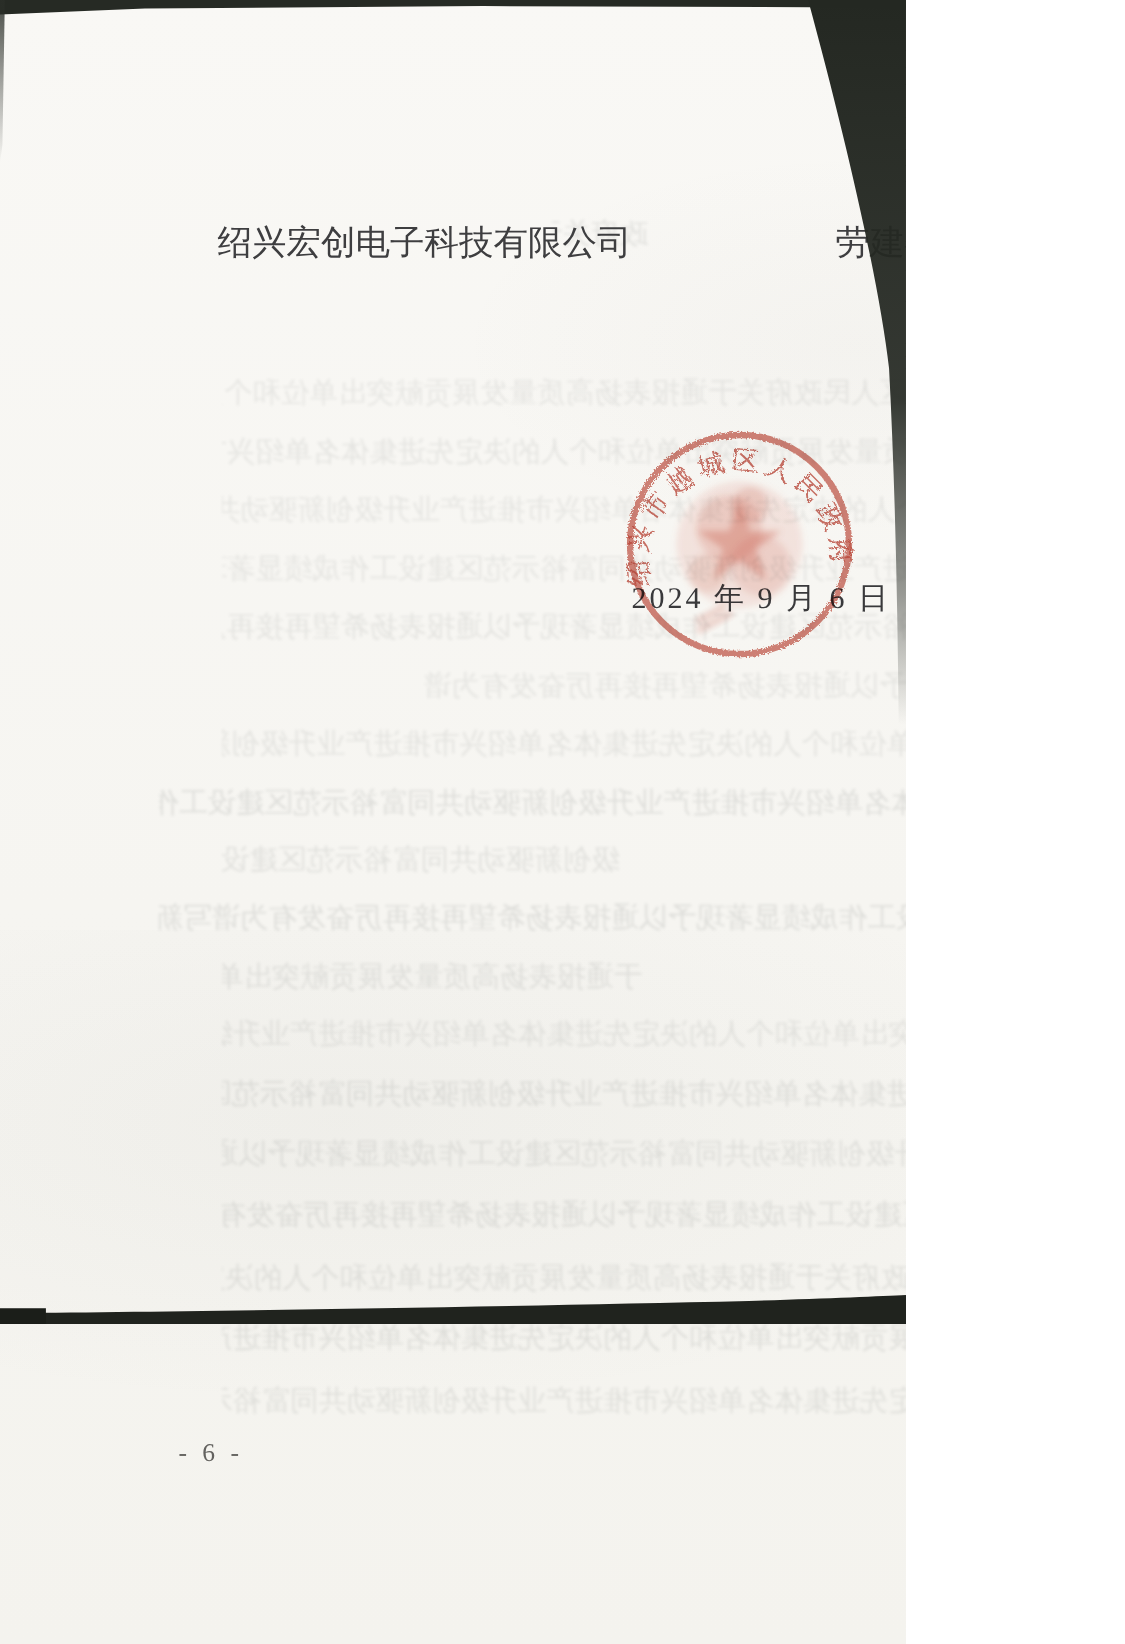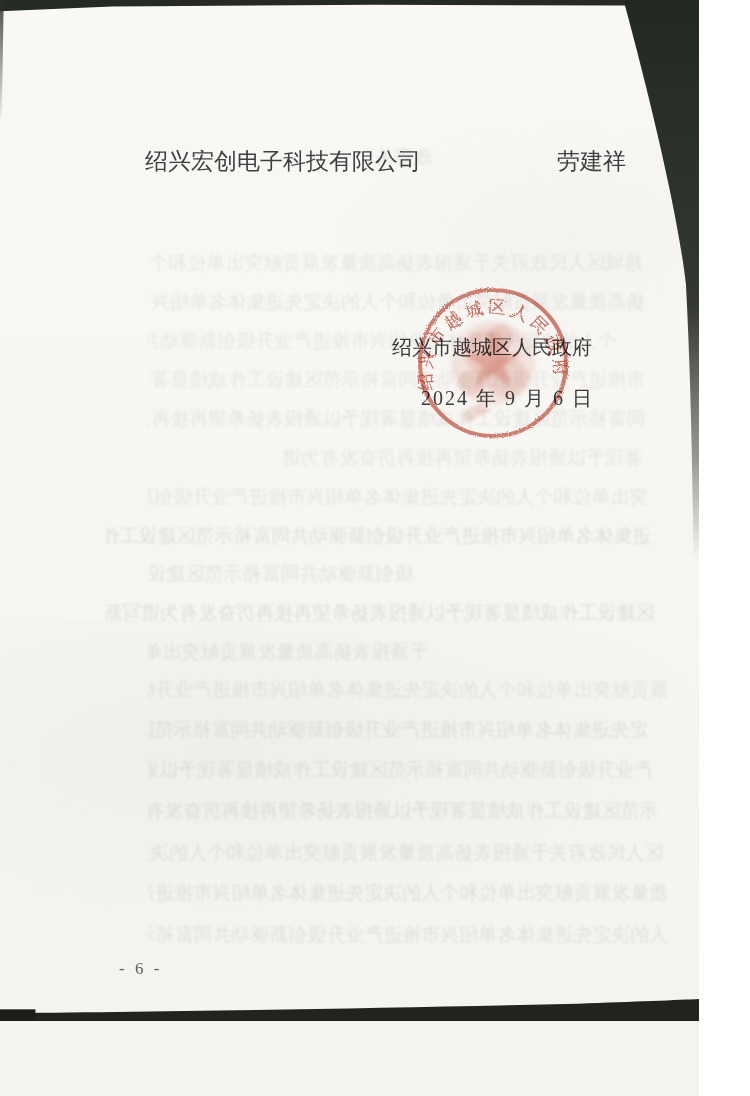--- a/index.html
+++ b/index.html
@@ -1,18 +1,18 @@
 <!DOCTYPE html>
 <html><head>
 <meta charset="utf-8">
 <style>
   html,body{margin:0;padding:0;}
   .stage{
     position:relative;
-    width:699px;height:1096px;
+    width:604px;height:1096px;
     overflow:hidden;
     background:#84cc16;
     font-family:"Liberation Serif","DejaVu Serif",serif;
   }
   .paper{
     position:absolute;inset:0;
     background:linear-gradient(180deg,#f9f8f5 0%,#f6f5f1 55%,#f4f3ee 100%);
   }
   .smudge1{
     position:absolute;left:0;top:620px;width:750px;height:320px;
@@ -77,21 +77,20 @@
       <div class="bleed-line" style="top: 719px; left: 148px; width: 500px; opacity: 0.13;">定先进集体名单绍兴市推进产业升级创新驱动共同富裕示范区建</div>
       <div class="bleed-line" style="top: 759px; left: 148px; width: 505px; opacity: 0.12;">产业升级创新驱动共同富裕示范区建设工作成绩显著现予以通报</div>
       <div class="bleed-line" style="top: 800px; left: 148px; width: 510px; opacity: 0.13;">示范区建设工作成绩显著现予以通报表扬希望再接再厉奋发有为</div>
       <div class="bleed-line" style="top: 842px; left: 148px; width: 515px; opacity: 0.12;">区人民政府关于通报表扬高质量发展贡献突出单位和个人的决定先</div>
       <div class="bleed-line" style="top: 882px; left: 148px; width: 520px; opacity: 0.13;">质量发展贡献突出单位和个人的决定先进集体名单绍兴市推进产业</div>
       <div class="bleed-line" style="top: 924px; left: 148px; width: 520px; opacity: 0.12;">人的决定先进集体名单绍兴市推进产业升级创新驱动共同富裕示范</div>
     </div>
 
   <div class="txt company">绍兴宏创电子科技有限公司</div>
   <div class="txt person">劳建祥</div>
-  <div class="txt signature">绍兴市越城区人民政府</div>
   <div class="txt docdate">2024 年 9 月 6 日</div>
   <div class="txt pagenum">- 6 -</div>
 
   <svg class="seal-svg" viewBox="0 0 162 162">
     <defs>
       <filter id="rough" x="-20%" y="-20%" width="140%" height="140%">
         <feTurbulence type="fractalNoise" baseFrequency="0.9" numOctaves="2" result="n"></feTurbulence>
         <feDisplacementMap in="SourceGraphic" in2="n" scale="3"></feDisplacementMap>
         <feGaussianBlur stdDeviation="0.45"></feGaussianBlur>
       </filter>

